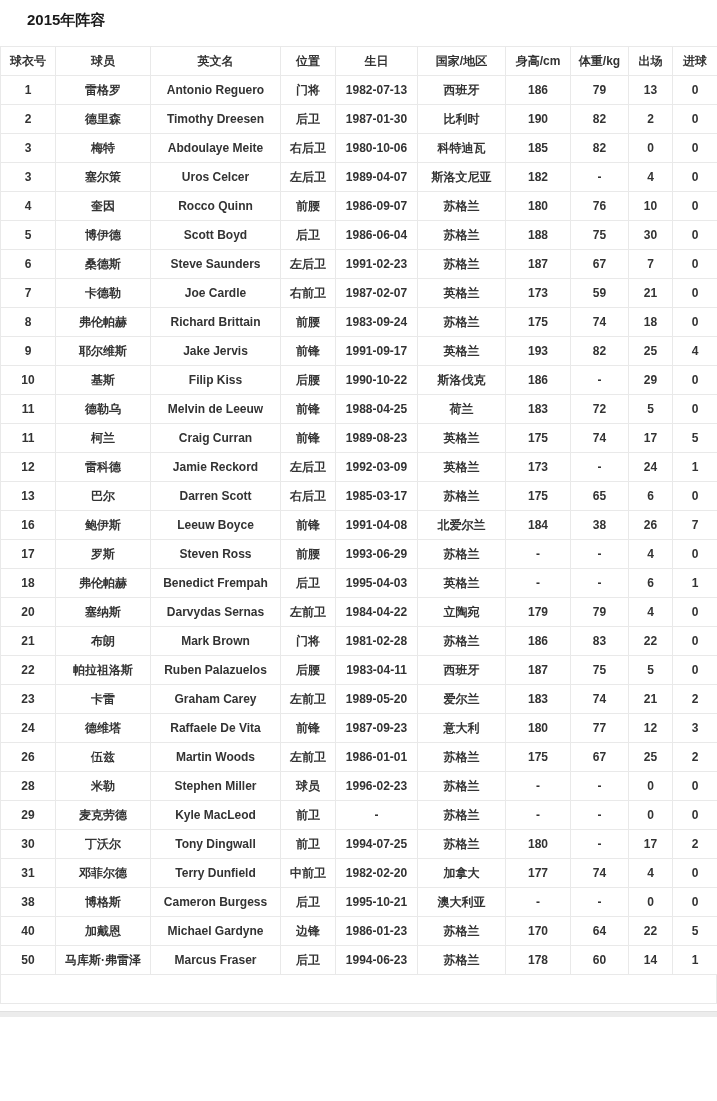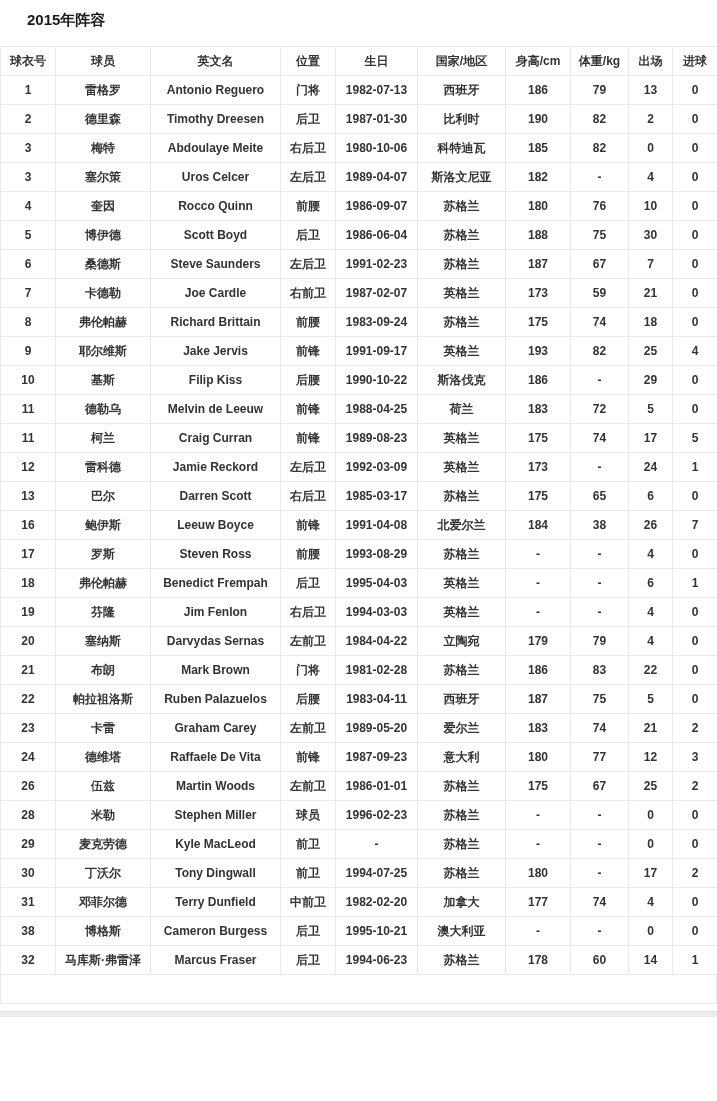--- a/index.html
+++ b/index.html
@@ -255,50 +255,38 @@
           <td>184</td>
           <td>38</td>
           <td>26</td>
           <td>7</td>
         </tr>
         <tr>
           <td>17</td>
           <td>罗斯</td>
           <td>Steven Ross</td>
           <td>前腰</td>
-          <td>1993-08-29</td>
+          <td>1993-06-29</td>
           <td>苏格兰</td>
           <td>-</td>
           <td>-</td>
           <td>4</td>
           <td>0</td>
         </tr>
         <tr>
           <td>18</td>
           <td>弗伦帕赫</td>
           <td>Benedict Frempah</td>
           <td>后卫</td>
           <td>1995-04-03</td>
           <td>英格兰</td>
           <td>-</td>
           <td>-</td>
           <td>6</td>
           <td>1</td>
-        </tr>
-        <tr>
-          <td>19</td>
-          <td>芬隆</td>
-          <td>Jim Fenlon</td>
-          <td>右后卫</td>
-          <td>1994-03-03</td>
-          <td>英格兰</td>
-          <td>-</td>
-          <td>-</td>
-          <td>4</td>
-          <td>0</td>
         </tr>
         <tr>
           <td>20</td>
           <td>塞纳斯</td>
           <td>Darvydas Sernas</td>
           <td>左前卫</td>
           <td>1984-04-22</td>
           <td>立陶宛</td>
           <td>179</td>
           <td>79</td>
@@ -419,21 +407,33 @@
           <td>Cameron Burgess</td>
           <td>后卫</td>
           <td>1995-10-21</td>
           <td>澳大利亚</td>
           <td>-</td>
           <td>-</td>
           <td>0</td>
           <td>0</td>
         </tr>
         <tr>
-          <td>32</td>
+          <td>40</td>
+          <td>加戴恩</td>
+          <td>Michael Gardyne</td>
+          <td>边锋</td>
+          <td>1986-01-23</td>
+          <td>苏格兰</td>
+          <td>170</td>
+          <td>64</td>
+          <td>22</td>
+          <td>5</td>
+        </tr>
+        <tr>
+          <td>50</td>
           <td>马库斯·弗雷泽</td>
           <td>Marcus Fraser</td>
           <td>后卫</td>
           <td>1994-06-23</td>
           <td>苏格兰</td>
           <td>178</td>
           <td>60</td>
           <td>14</td>
           <td>1</td>
         </tr>

